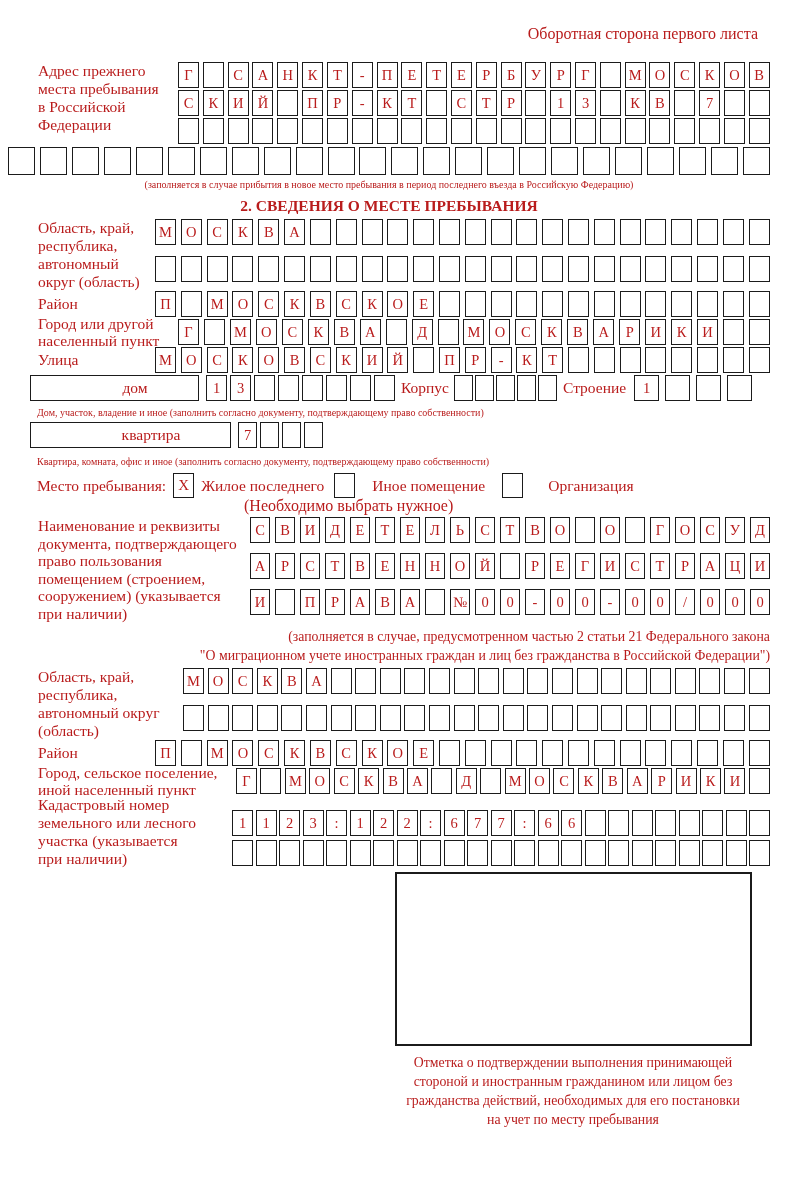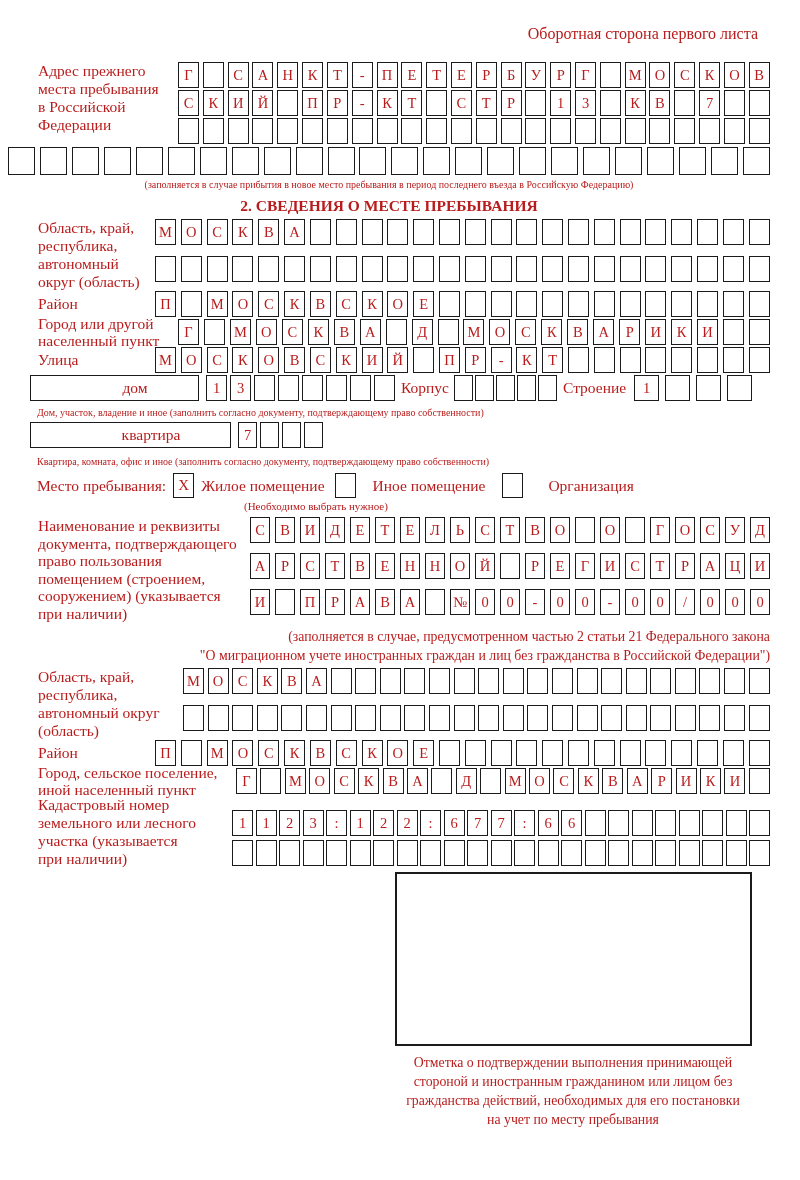--- a/index.html
+++ b/index.html
@@ -69,21 +69,21 @@
   .kv-box{width:201px;margin-left:22px;}
   .inline-lbl{font-size:15.5px;white-space:nowrap;}
 
   .kv-row{margin-top:2px;display:flex;align-items:center;}
 
   .stay-row{margin-top:4px;display:flex;align-items:center;padding-left:29px;height:25px;}
   .chk{
     box-sizing:border-box;width:21px;height:25px;border:1.5px solid #1b1b1b;
     display:flex;align-items:center;justify-content:center;font-size:15px;background:#fff;flex-shrink:0;
   }
-  .stay-note{margin-top:1px;margin-left:236px;font-size:11px;line-height:14px;}
+  .stay-note{margin-top:1px;margin-left:236px;font-size:16px;line-height:14px;}
 
   .doc-block{margin-top:4px;}
   .doc-block .rows{gap:3px;}
 
   .fact-title{margin-top:21px;text-align:center;font-weight:bold;font-size:15.5px;line-height:18px;}
   .fact-notes{margin-top:5px;text-align:right;font-size:13.8px;line-height:19px;}
 
   .fact-region{margin-top:3px;}
   .fact-district{margin-top:0;}
   .fact-city{margin-top:1px;height:28px;}
@@ -401,21 +401,21 @@
         <span class="cell"></span>
         <span class="cell"></span>
         <span class="cell"></span>
       </div>
   </div>
   <div class="note indent" style="margin-top:6px;">Квартира, комната, офис и иное (заполнить согласно документу, подтверждающему право собственности)</div>
 
   <div class="stay-row">
     <span class="inline-lbl">Место пребывания:</span>
     <span class="chk" style="margin-left:7px;">X</span>
-    <span class="inline-lbl" style="margin-left:7px;">Жилое помещение</span>
+    <span class="inline-lbl" style="margin-left:7px;">Жилое последнего</span>
     <span class="chk" style="margin-left:10px;"></span>
     <span class="inline-lbl" style="margin-left:17px;">Иное помещение</span>
     <span class="chk" style="margin-left:17px;"></span>
     <span class="inline-lbl" style="margin-left:25px;text-align:right;">Организация</span>
   </div>
   <div class="stay-note">(Необходимо выбрать нужное)</div>
 
   <div class="fieldrow doc-block">
     <div class="lblcol lbl-doc">Наименование и реквизиты<br>документа, подтверждающего<br>право пользования<br>помещением (строением,<br>сооружением) (указывается<br>при наличии)</div>
     <div class="rows">

